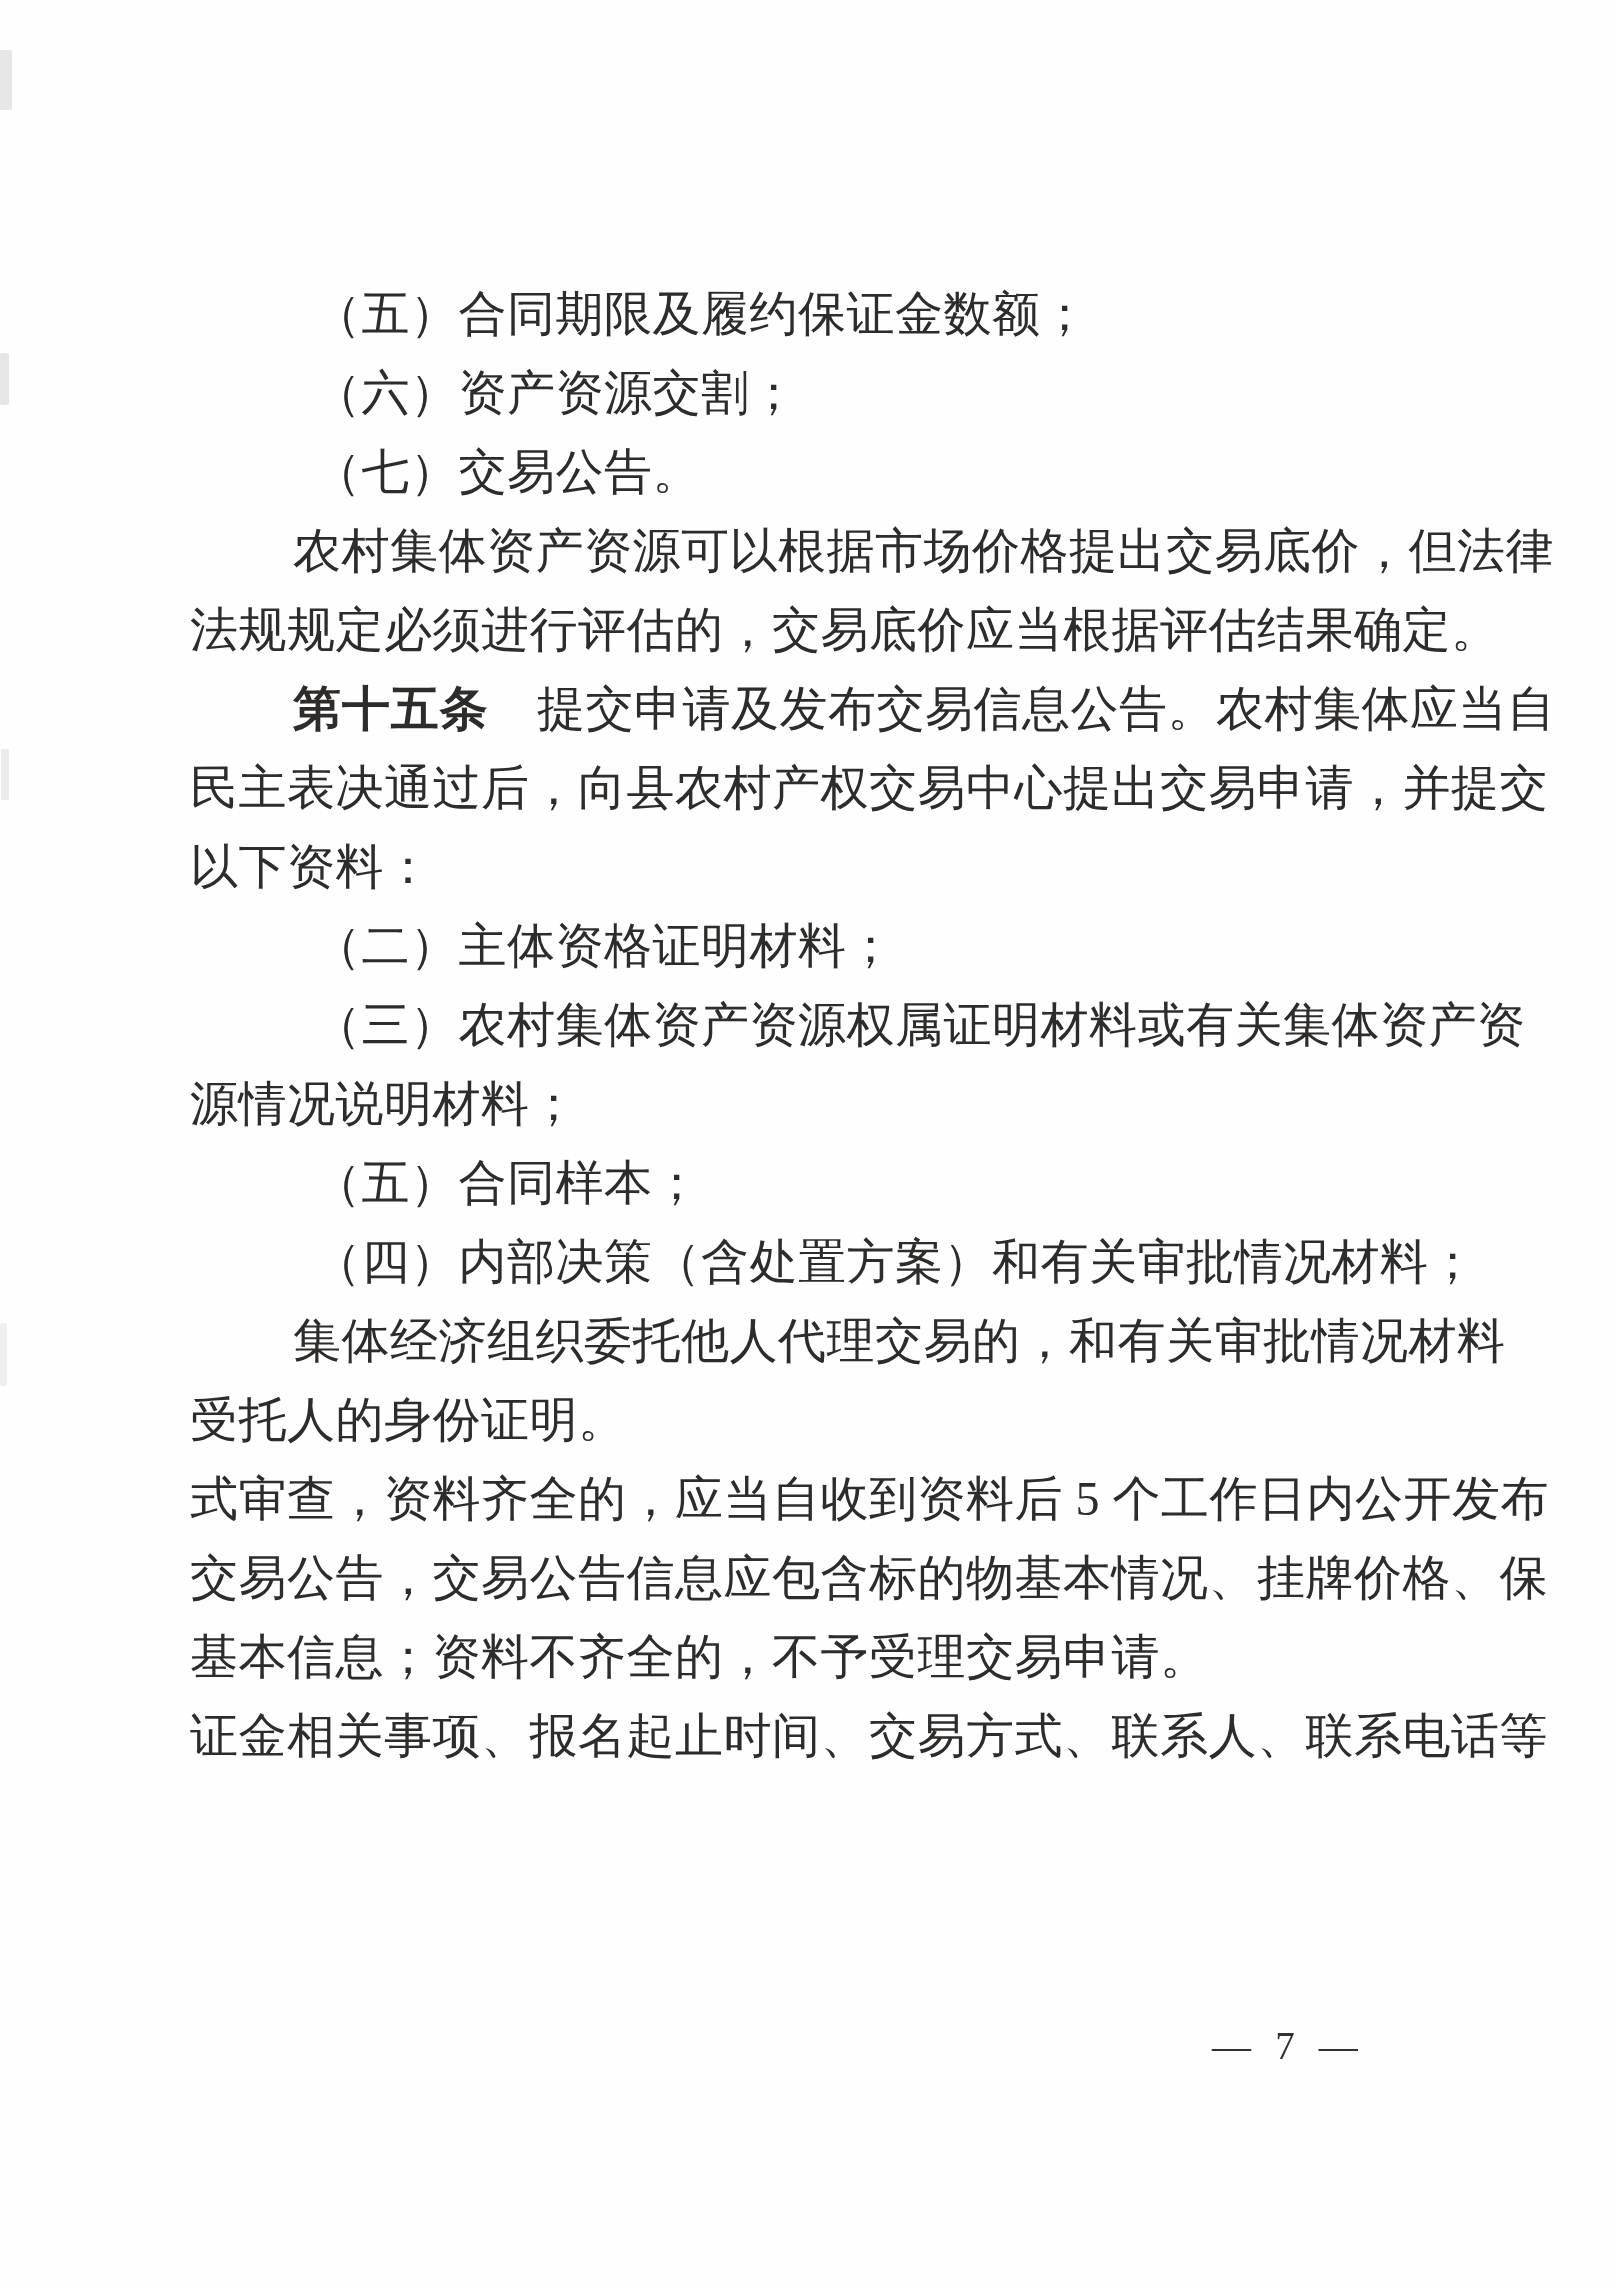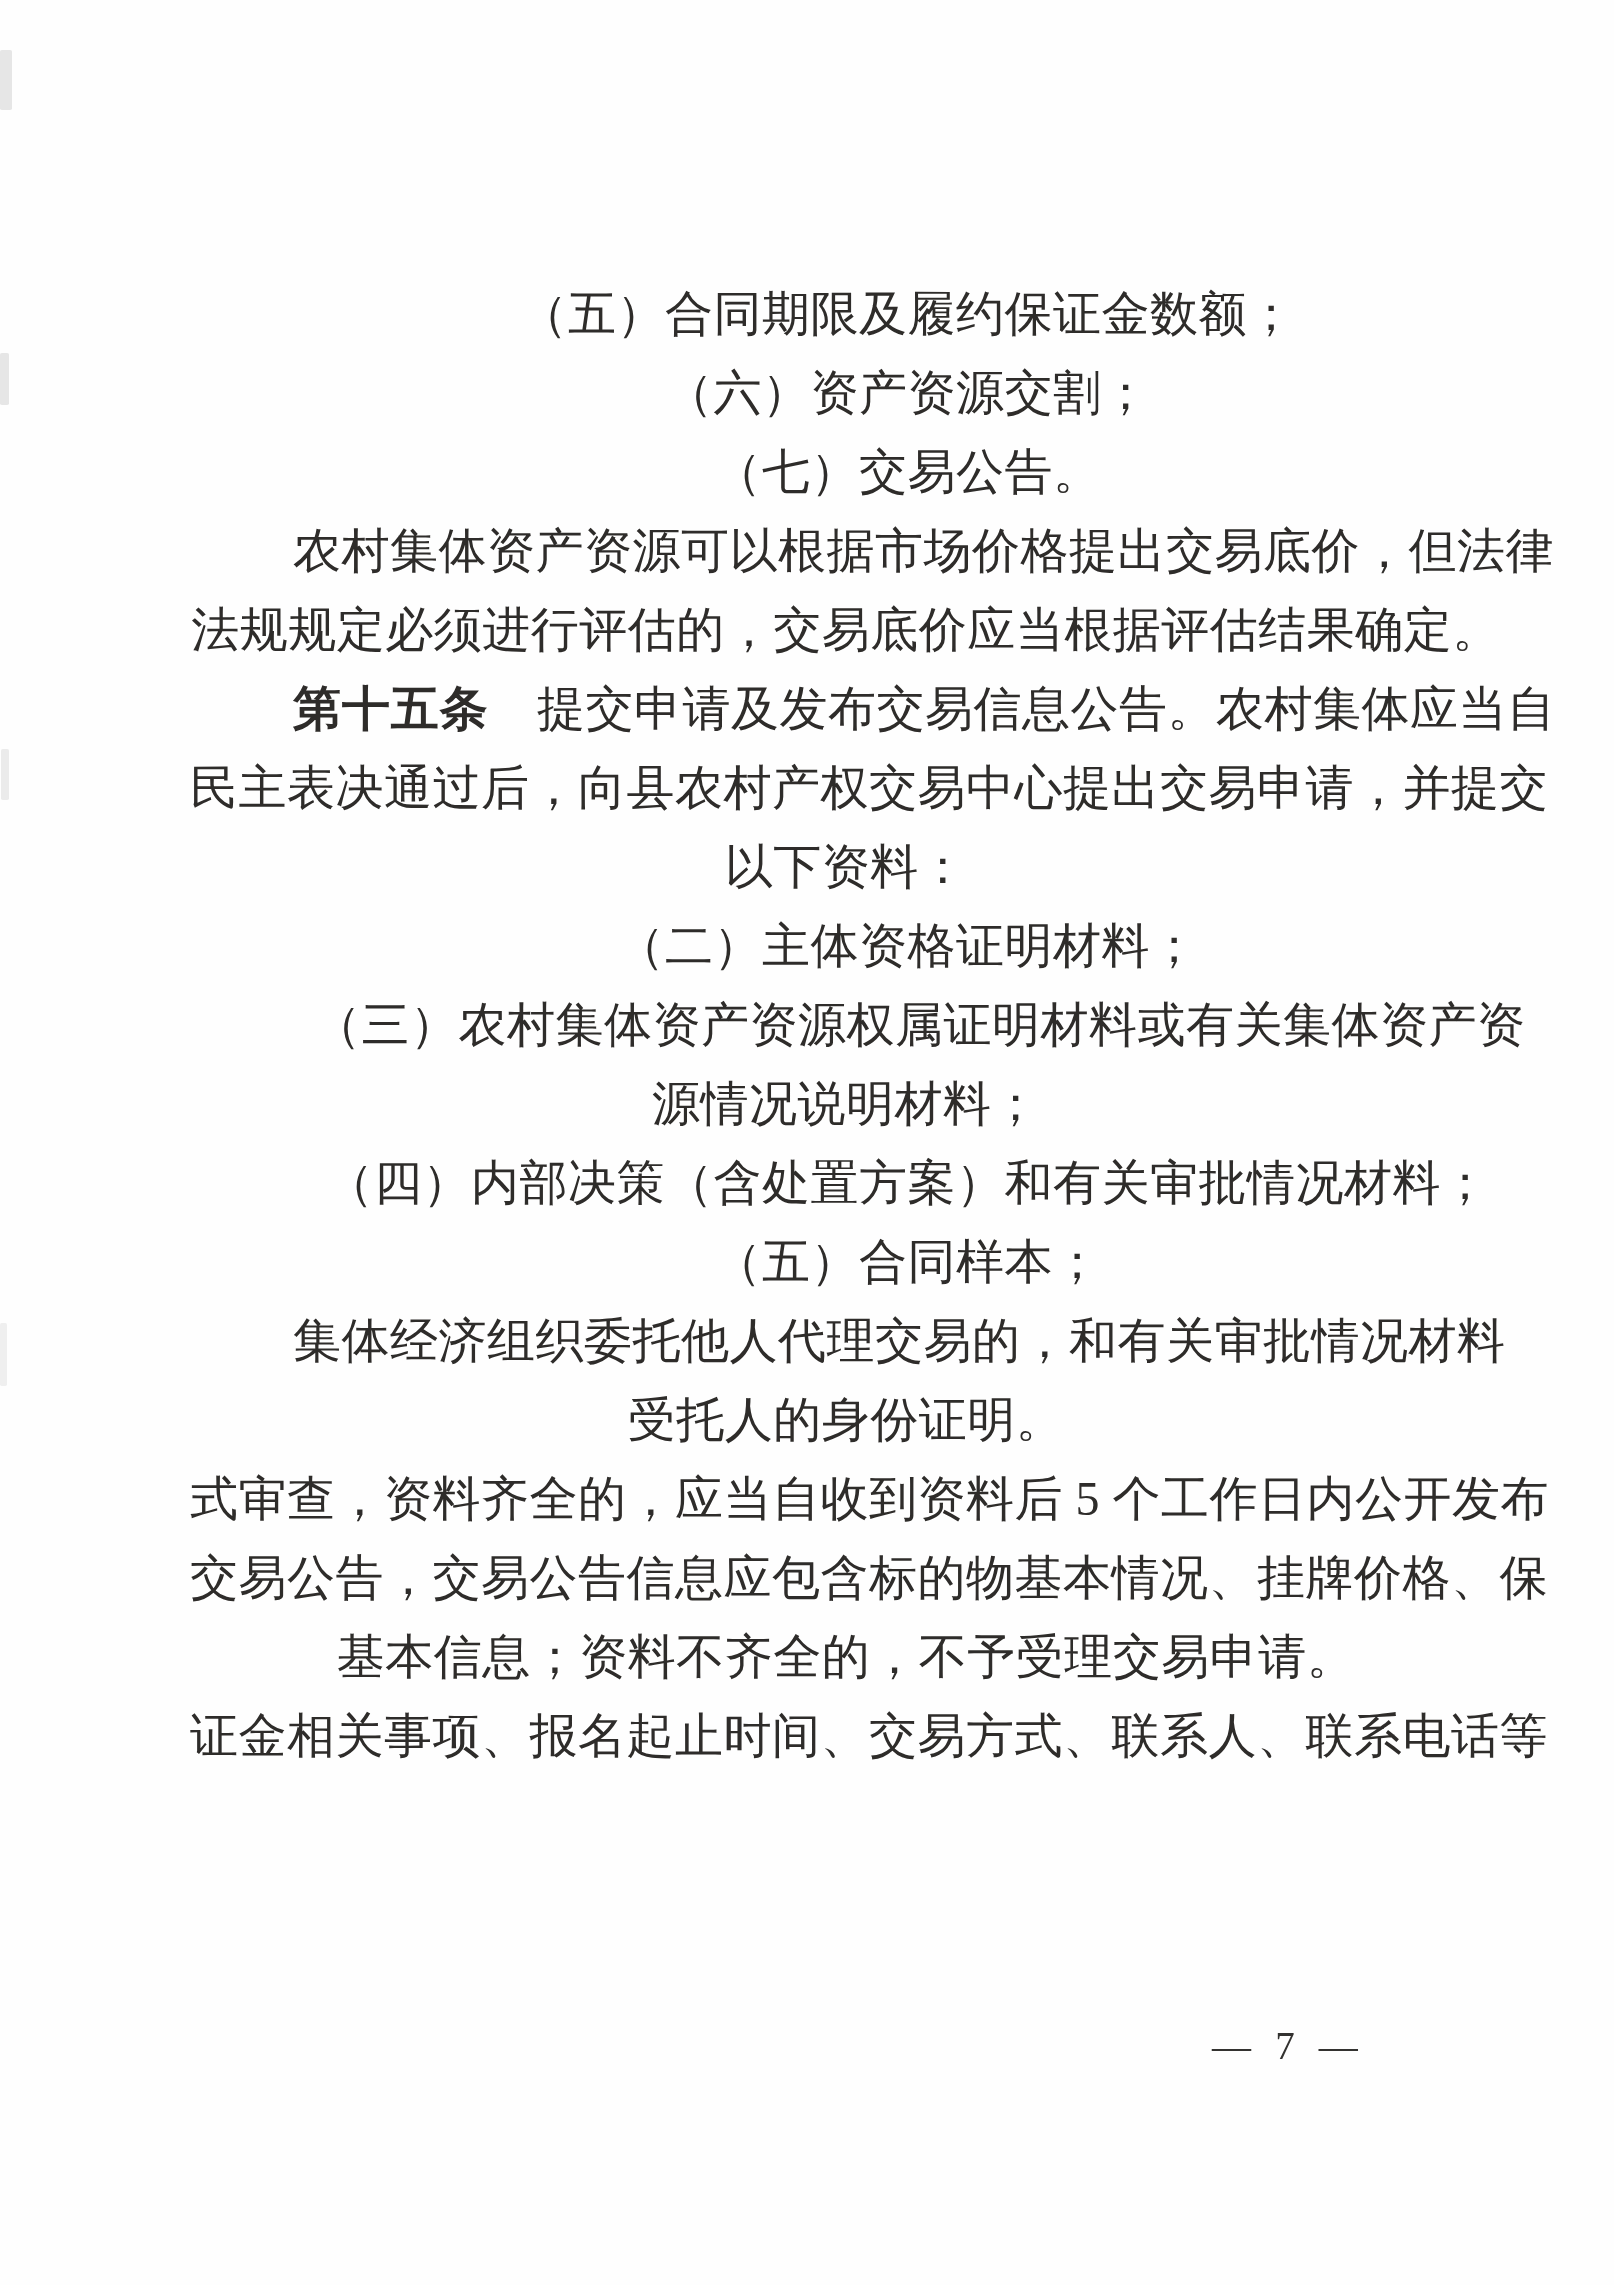--- a/index.html
+++ b/index.html
@@ -27,21 +27,20 @@
   .a2 { left: 0;  top: 353px;  width: 9px; height: 52px; }
   .a3 { left: 0.9px; top: 749px; width: 8.1px;  height: 51px; opacity: 0.35; }
   .a4 { left: 0;  top: 1323px; width: 7.2px;  height: 63px; opacity: 0.28; }
 
   .text-block {
     position: absolute;
     left: 190px;
     top: 274px;
     width: 1312px;
     font-size: 48px;
-    text-align: center;
   }
   .line {
     height: 79px;
     line-height: 79px;
     white-space: nowrap;
     letter-spacing: 0.5px;
   }
   .line.para { padding-left: 103px; }  
   .line.item { padding-left: 123px; }  
   .line .article-no {
@@ -72,22 +71,22 @@
       <div class="line item">（六）资产资源交割；</div>
       <div class="line item">（七）交易公告。</div>
       <div class="line para">农村集体资产资源可以根据市场价格提出交易底价，但法律</div>
       <div class="line none">法规规定必须进行评估的，交易底价应当根据评估结果确定。</div>
       <div class="line para"><span class="article-no">第十五条</span>　提交申请及发布交易信息公告。农村集体应当自</div>
       <div class="line none">民主表决通过后，向县农村产权交易中心提出交易申请，并提交</div>
       <div class="line none">以下资料：</div>
       <div class="line item">（二）主体资格证明材料；</div>
       <div class="line item">（三）农村集体资产资源权属证明材料或有关集体资产资</div>
       <div class="line none">源情况说明材料；</div>
+      <div class="line item">（五）合同样本；</div>
       <div class="line item">（四）内部决策（含处置方案）和有关审批情况材料；</div>
-      <div class="line item">（五）合同样本；</div>
       <div class="line para">集体经济组织委托他人代理交易的，和有关审批情况材料</div>
       <div class="line none">受托人的身份证明。</div>
       <div class="line none">式审查，资料齐全的，应当自收到资料后 5 个工作日内公开发布</div>
       <div class="line none">交易公告，交易公告信息应包含标的物基本情况、挂牌价格、保</div>
       <div class="line none">基本信息；资料不齐全的，不予受理交易申请。</div>
       <div class="line none">证金相关事项、报名起止时间、交易方式、联系人、联系电话等</div>
     </div>
 
   <div class="page-number">— 7 —</div>
 </div>

